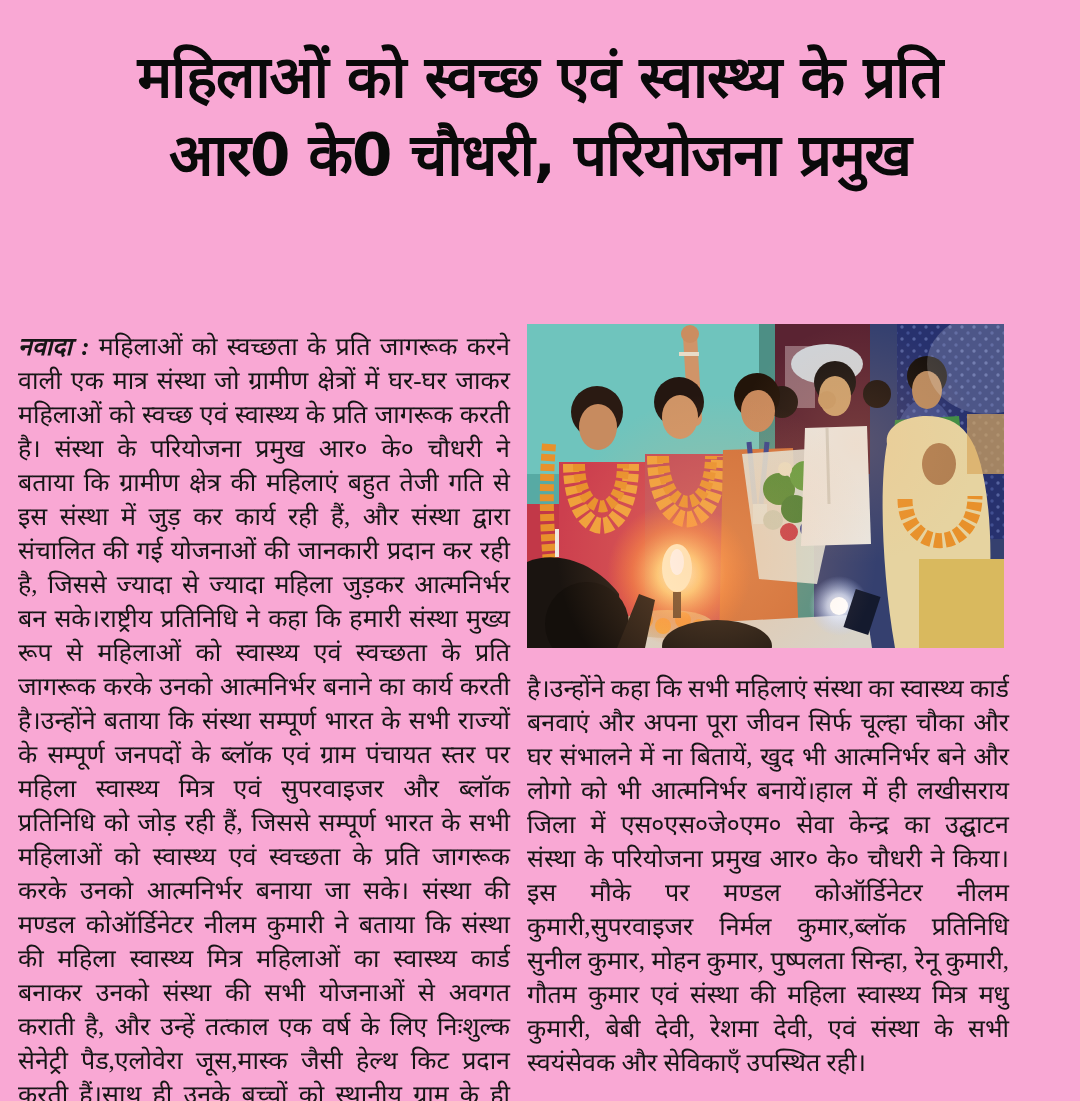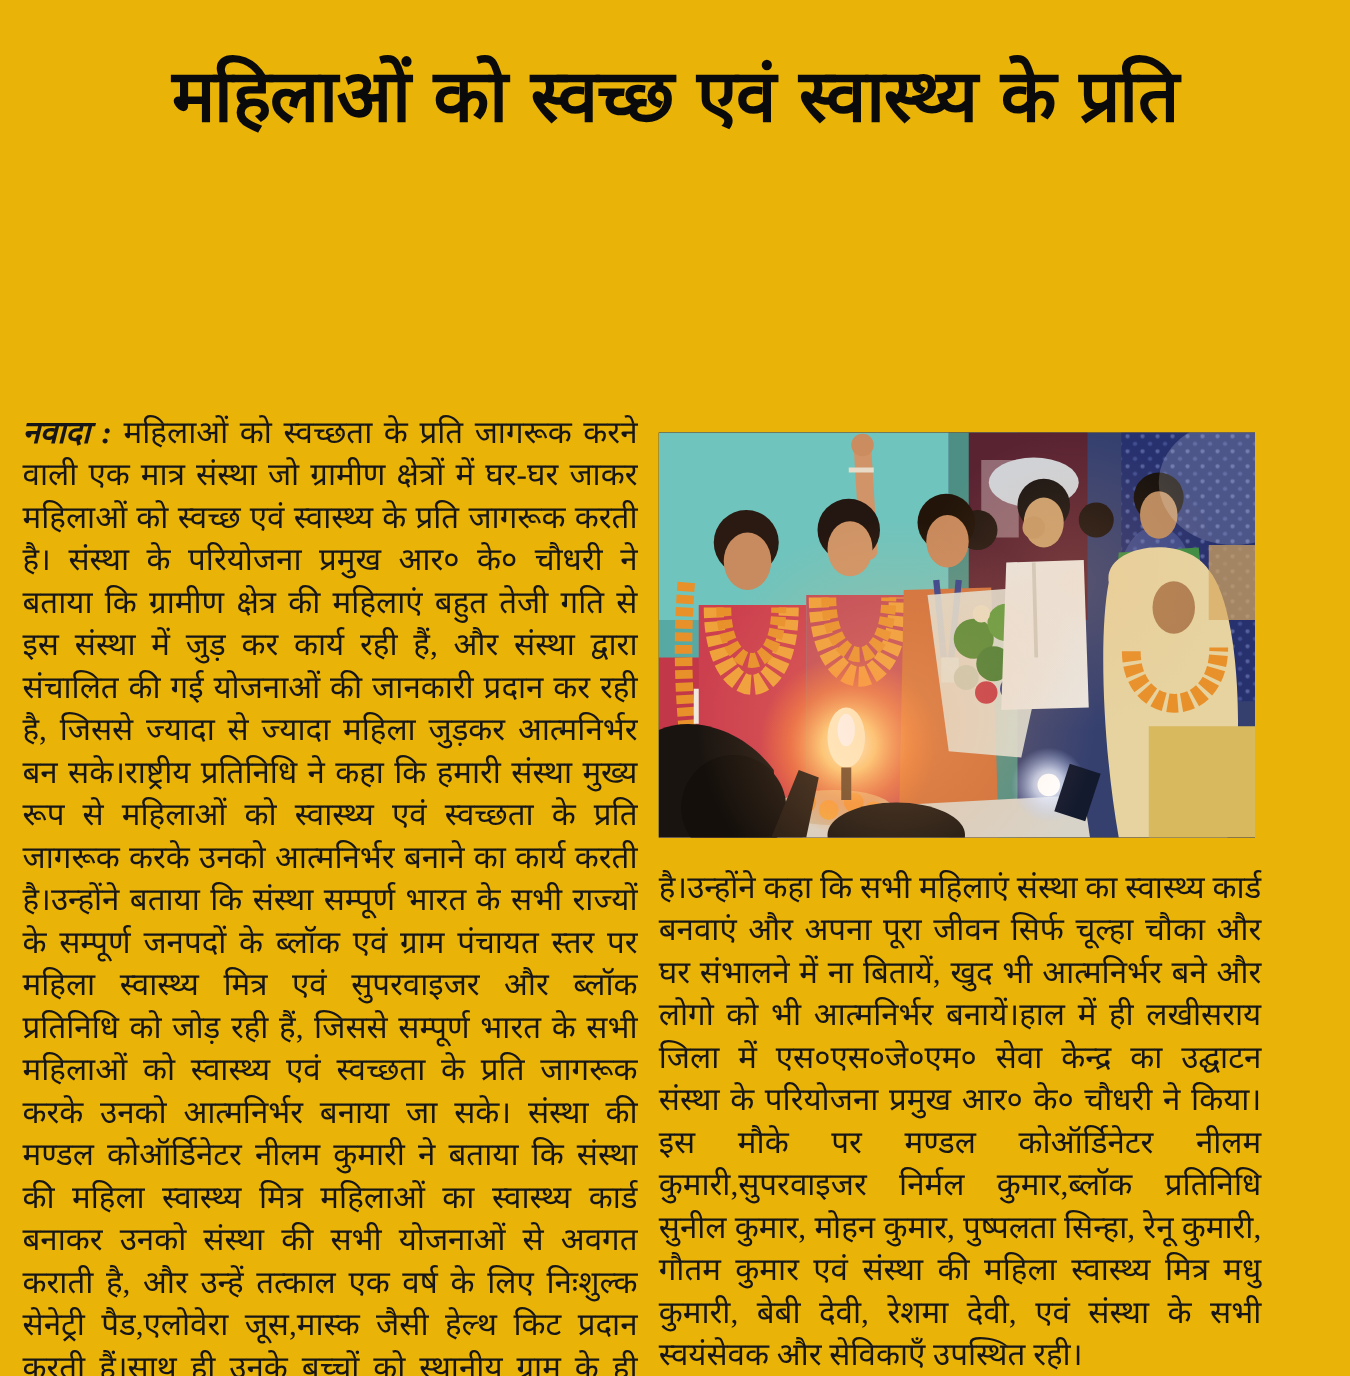--- a/index.html
+++ b/index.html
@@ -4,21 +4,21 @@
 <style>
   html,body{margin:0;padding:0;}
   body{
     width:1080px;height:1101px;
     background:#ffffff;
     font-family:"Liberation Serif","DejaVu Serif",serif;
     color:#141414;
     position:relative;
     overflow:hidden;
   }
-  .page{position:absolute;inset:0;background:#eab308;}
+  .page{position:absolute;inset:0;background:#f9a8d4;}
   .headline{
     position:absolute;
     top:38px;left:8px;right:8px;
     text-align:center;
     font-family:"DejaVu Sans","Liberation Sans",sans-serif;
     font-weight:bold;
     font-size:58px;
     line-height:1.35;
     color:#0a0a0a;
     letter-spacing:-1px;
@@ -27,32 +27,33 @@
   .headline span{display:block;white-space:nowrap;}
   .col{
     position:absolute;
     text-align:justify;
     font-size:25px;
     line-height:34px;
     color:#161616;
   }
   .col p{margin:0;}
   .col-left{left:18px;top:330px;width:492px;height:756px;}
-  .col-right{left:527px;top:346px;width:482px;height:748px;}
+  .col-right{left:527px;top:324px;width:482px;height:748px;}
   .dateline{font-weight:bold;font-style:italic;}
   .photo-fig{margin:0 0 24px 0;padding:0;width:477px;height:324px;}
   .photo-fig svg{display:block;width:477px;height:324px;background:#1f2a52;}
 </style>
 </head>
 <body>
 
 <div class="page">
 
   <h1 class="headline">
     <span>महिलाओं को स्वच्छ एवं स्वास्थ्य के प्रति</span>
+    <span>आर0 के0 चौधरी, परियोजना प्रमुख</span>
   </h1>
 
   <div class="col col-left">
     <p><span class="dateline">नवादा :</span><span> महिलाओं को स्वच्छता के प्रति जागरूक करने वाली एक मात्र संस्था जो ग्रामीण क्षेत्रों में घर-घर जाकर महिलाओं को स्वच्छ एवं स्वास्थ्य के प्रति जागरूक करती है। संस्था के परियोजना प्रमुख आर० के० चौधरी ने बताया कि ग्रामीण क्षेत्र की महिलाएं बहुत तेजी गति से इस संस्था में जुड़ कर कार्य रही हैं, और संस्था द्वारा संचालित की गई योजनाओं की जानकारी प्रदान कर रही है, जिससे ज्यादा से ज्यादा महिला जुड़कर आत्मनिर्भर बन सके।राष्ट्रीय प्रतिनिधि ने कहा कि हमारी संस्था मुख्य रूप से महिलाओं को स्वास्थ्य एवं स्वच्छता के प्रति जागरूक करके उनको आत्मनिर्भर बनाने का कार्य करती है।उन्होंने बताया कि संस्था सम्पूर्ण भारत के सभी राज्यों के सम्पूर्ण जनपदों के ब्लॉक एवं ग्राम पंचायत स्तर पर महिला स्वास्थ्य मित्र एवं सुपरवाइजर और ब्लॉक प्रतिनिधि को जोड़ रही हैं, जिससे सम्पूर्ण भारत के सभी महिलाओं को स्वास्थ्य एवं स्वच्छता के प्रति जागरूक करके उनको आत्मनिर्भर बनाया जा सके। संस्था की मण्डल कोऑर्डिनेटर नीलम कुमारी ने बताया कि संस्था की महिला स्वास्थ्य मित्र महिलाओं का स्वास्थ्य कार्ड बनाकर उनको संस्था की सभी योजनाओं से अवगत कराती है, और उन्हें तत्काल एक वर्ष के लिए निःशुल्क सेनेट्री पैड,एलोवेरा जूस,मास्क जैसी हेल्थ किट प्रदान करती हैं।साथ ही उनके बच्चों को स्थानीय ग्राम के ही बेहतरीन शिक्षकों के माध्यम से संस्था निःशुल्क ट्यूशन पढ़ाती</span></p>
   </div>
 
   <div class="col col-right">
     <figure class="photo-fig">
       <svg viewBox="0 0 477 324" xmlns="http://www.w3.org/2000/svg" role="img">
         <defs>

